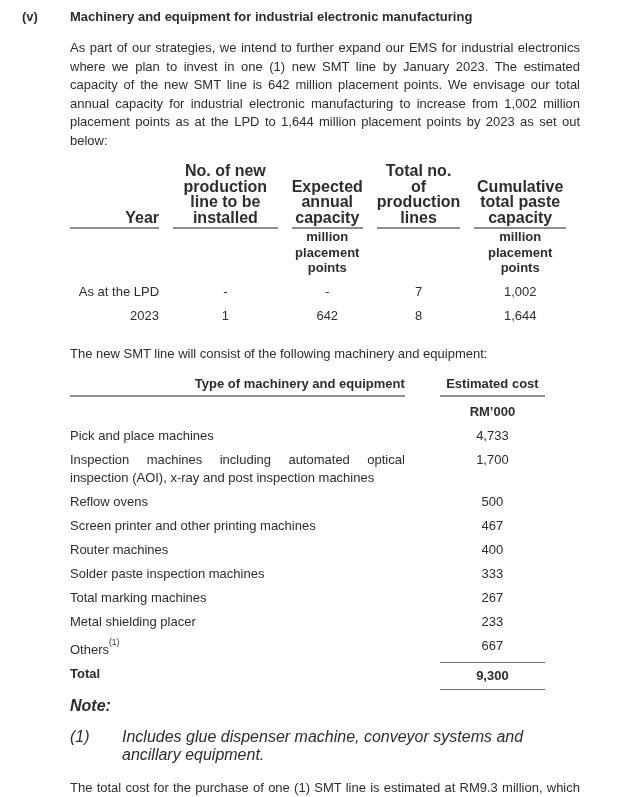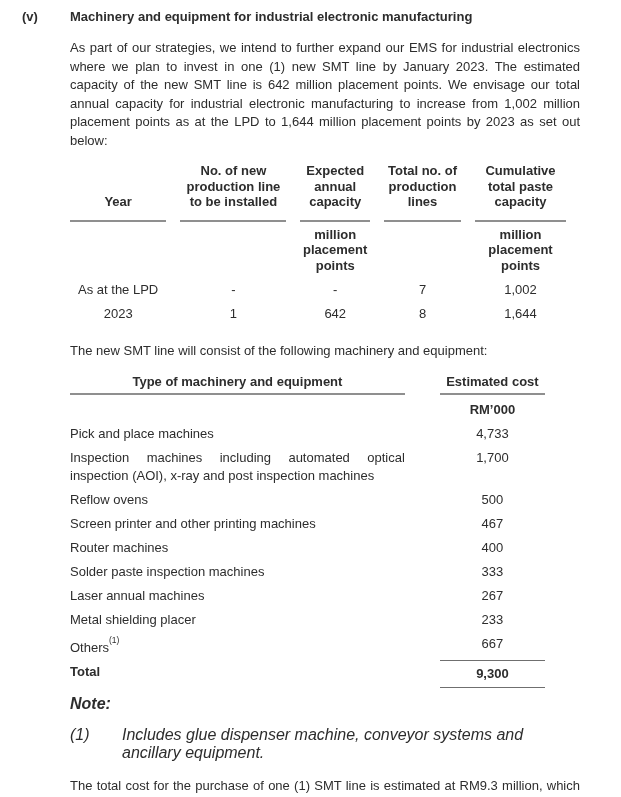--- a/index.html
+++ b/index.html
@@ -27,34 +27,34 @@
   table.cap-table {
     border-collapse:separate;
     border-spacing:14px 0;
     margin-left:-14px;
     table-layout:fixed;
   }
   .cap-table th {
     font-weight:bold;
     vertical-align:bottom;
     border-bottom:2px solid #8f8f8f;
-    padding-bottom:10px;
+    padding-bottom:2px;
     line-height:15.5px;
-    font-size:13px;
+    font-size:16px;
   }
   .cap-table td { line-height:15.5px; }
-  .cap-table .unit-row td { font-weight:bold; padding-top:5px; }
+  .cap-table .unit-row td { font-weight:bold; }
   .cap-table .data-row td { padding-top:8.5px; }
   .c-year { width:103px; }
   .c-newline { width:110px; }
   .c-expected { width:70px; }
   .c-lines { width:78px; }
   .c-cumul { width:93px; }
 
-  .al { text-align:center; }
+  .al { text-align:right; }
   .ac { text-align:center; }
   .ar { text-align:center; }
 
   
   table.eq-table {
     border-collapse:separate;
     border-spacing:35px 0;
     margin-left:-35px;
     margin-top:12px;
     table-layout:fixed;
@@ -168,21 +168,21 @@
         </tr>
         <tr>
           <td class="name">Router machines</td>
           <td class="ar">400</td>
         </tr>
         <tr>
           <td class="name">Solder paste inspection machines</td>
           <td class="ar">333</td>
         </tr>
         <tr>
-          <td class="name">Laser annual machines</td>
+          <td class="name">Total marking machines</td>
           <td class="ar">267</td>
         </tr>
         <tr>
           <td class="name">Metal shielding placer</td>
           <td class="ar">233</td>
         </tr>
         <tr>
           <td class="name"><span>Others</span><sup class="fn">(1)</sup></td>
           <td class="ar">667</td>
         </tr>

